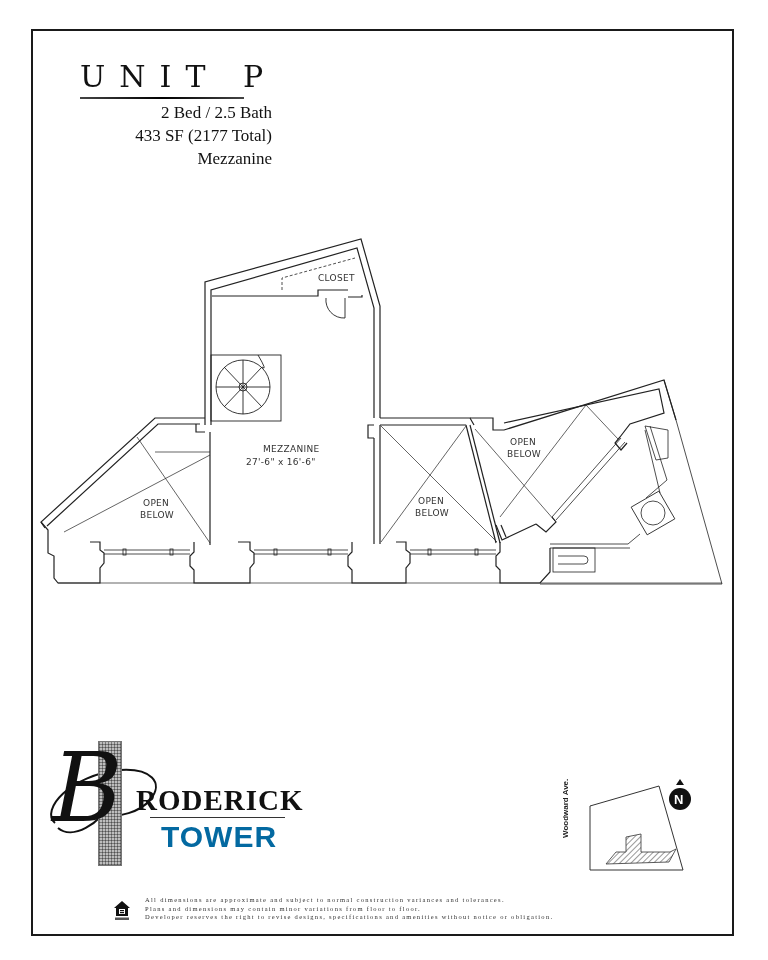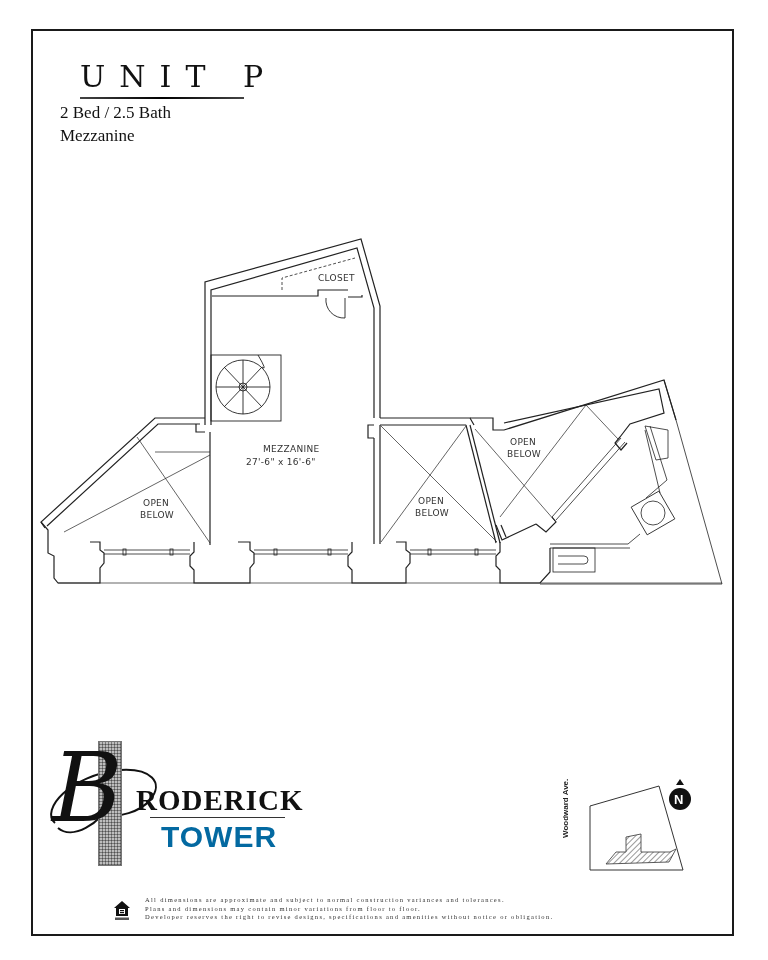--- a/index.html
+++ b/index.html
@@ -13,21 +13,21 @@
     font-family: "DejaVu Serif", "Liberation Serif", serif;
     font-size: 30px; letter-spacing: 14px; color: #111; line-height: 30px;
     white-space: nowrap;
   }
   .title-rule {
     position: absolute; left: 80px; top: 97px; width: 164px; height: 2px;
     background: linear-gradient(90deg, #444 0%, #000 50%, #444 100%);
   }
   .unit-info {
     position: absolute; left: 60px; top: 101px; width: 212px;
-    text-align: left; font-family: "Liberation Serif", "DejaVu Serif", serif;
+    text-align: right; font-family: "Liberation Serif", "DejaVu Serif", serif;
     font-size: 17px; color: #111; line-height: 23px;
   }
   .unit-info div { white-space: nowrap; }
   svg.plan { position: absolute; left: 0; top: 0; }
   .room-label {
     font-family: "DejaVu Sans", "Liberation Sans", sans-serif;
     font-size: 9px; fill: #333; letter-spacing: 0.3px;
   }
   .logo-broderick {
     position: absolute; left: 136px; top: 784px;
@@ -72,20 +72,21 @@
 </style>
 </head>
 <body>
 
 <div class="frame"></div>
 
 <div class="unit-title">UNIT P</div>
 <div class="title-rule"></div>
 <div class="unit-info">
   <div>2 Bed / 2.5 Bath</div>
+  <div>433 SF (2177 Total)</div>
   <div>Mezzanine</div>
 </div>
 
 <svg class="plan" width="768" height="960" viewBox="0 0 768 960">
   <g fill="none" stroke="#222" stroke-width="1.2" stroke-linejoin="miter">
 
     <g>
       <polyline points="205,425 205,282 361,239 380,306 380,418"></polyline>
       <polyline points="211,425 211,290 357,248 374,308 374,418"></polyline>
 

